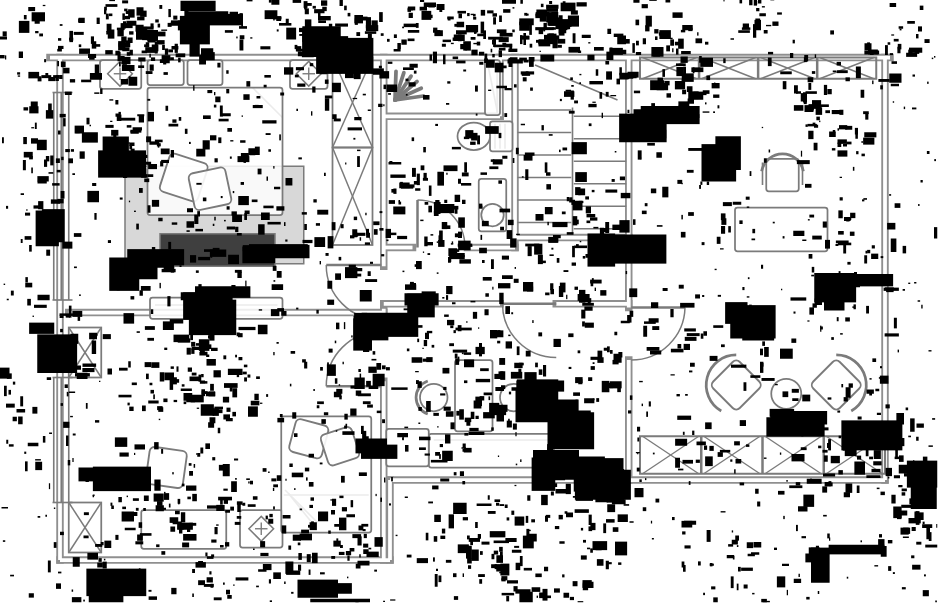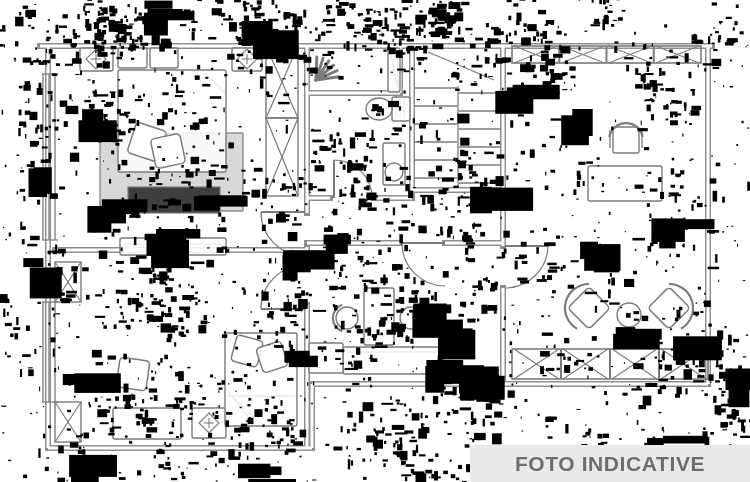--- a/index.html
+++ b/index.html
@@ -2768,16 +2768,13 @@
         <rect x="325.8" y="234.9" width="22.0" height="19.0" fill="#000000"></rect>
         <rect x="512.6" y="84.8" width="47.1" height="14.5" fill="#000000"></rect>
         <rect x="506.8" y="87.4" width="31.7" height="7.5" fill="#000000"></rect>
         <rect x="495.3" y="90.9" width="38.0" height="22.9" fill="#000000"></rect>
         <rect x="580.1" y="241.7" width="17.9" height="17.4" fill="#000000"></rect>
         <rect x="584.2" y="244.1" width="36.3" height="26.7" fill="#000000"></rect>
         <rect x="593.8" y="245.4" width="25.5" height="27.0" fill="#000000"></rect>
         <rect x="594.3" y="247.9" width="10.7" height="14.1" fill="#000000"></rect>
       </g>
   </svg>
-  <div class="banner" style="background: rgb(233, 233, 233); color: rgb(109, 109, 109);">
-    <span>FOTO INDICATIVE</span>
-  </div>
 </div>
 
 </body></html>

